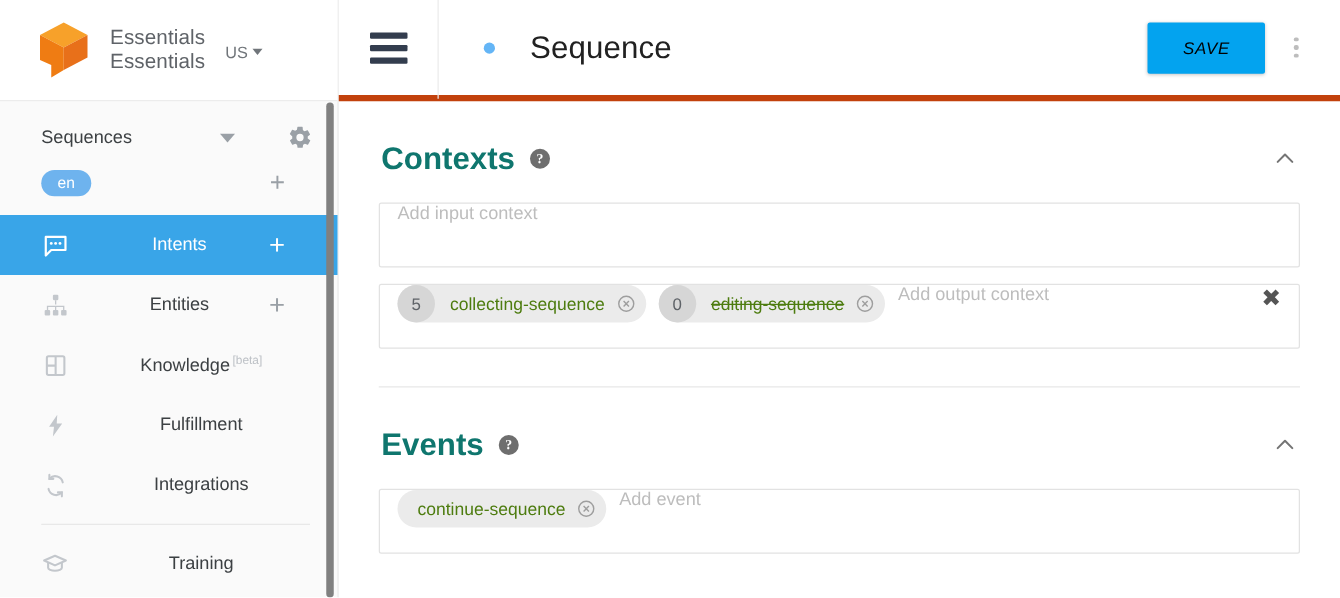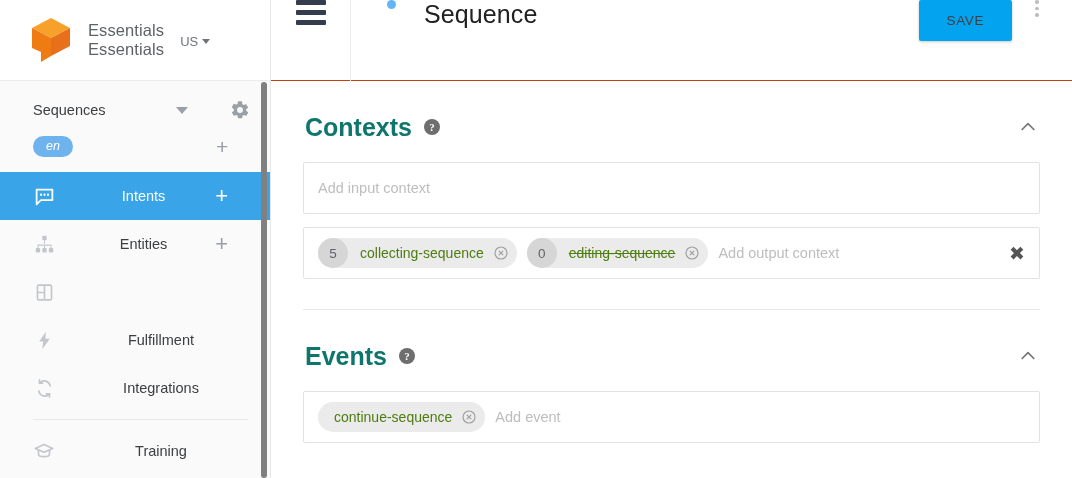--- a/index.html
+++ b/index.html
@@ -59,21 +59,20 @@
     border-left: 6px solid transparent;
     border-right: 6px solid transparent;
     border-top: 7px solid #9aa0a6;
     margin-right: 22px;
   }
   .gear-icon { width: 20px; height: 20px; color: #9aa0a6; }
 
   .lang-row {
     height: 36px; display: flex; align-items: center;
     padding: 0 20px 0 33px;
-    font-style: italic;
   }
   .lang-chip {
     background: #6eb3ee;
     color: #fff;
     font-size: 12.5px;
     border-radius: 11px;
     padding: 3px 13px 4px;
     line-height: 14px;
   }
   .lang-plus {
@@ -110,47 +109,48 @@
 
   .sb-scroll {
     position: absolute; top: 82px; right: 3px;
     width: 6px; height: 396px;
     background: #808080; border-radius: 3px;
   }
 
   
   .main { flex: 1; height: 478px; position: relative; background: #fff; }
   .topbar {
-    height: 81px; display: flex; align-items: flex-start;
-    border-bottom: 1px solid #c2410c;
+    height: 81px; display: flex; align-items: center;
+    border-bottom: 5px solid #c2410c;
     padding-right: 18px;
   }
   .hamburger {
     width: 46px; margin-left: 17px; margin-right: 16px;
     display: flex; flex-direction: column; gap: 5px;
     align-items: center; cursor: pointer;
   }
   .hamburger i { display: block; width: 30px; height: 5px; background: #333d4e; border-radius: 1px; }
   .topbar-div { width: 1px; height: 81px; background: #ececec; margin-right: 36px; }
   .dirty-dot {
     width: 9px; height: 9px; border-radius: 50%;
     background: #64b5f6; margin-right: 28px; flex: 0 0 9px;
   }
   .page-title {
     font-size: 25px; color: #212121; font-weight: 400;
     letter-spacing: .1px; flex: 1;
   }
   .save-btn {
-    background: #03a3ef; color: #404040;
+    background: #03a3ef; color: #000000;
     font-size: 13.5px; letter-spacing: .6px;
     border: none; border-radius: 2px;
     padding: 13px 28px;
     box-shadow: 0 1px 3px rgba(0,0,0,.22);
     cursor: pointer;
     font-family: "Liberation Sans", sans-serif;
+    font-style: italic;
   }
   .kebab {
     width: 34px; display: flex; flex-direction: column;
     align-items: center; gap: 3px; margin-left: 8px; cursor: pointer;
   }
   .kebab i { width: 3.5px; height: 3.5px; border-radius: 50%; background: #bdbdbd; display: block; }
 
   .content { padding: 0 32px 0 32px; position: relative; height: 397px; overflow: hidden; }
   .section { padding-top: 24px; }
   .sec-head {
@@ -163,21 +163,21 @@
     background: #6e6e6e; color: #fff;
     font-size: 11px; font-weight: bold;
     display: flex; align-items: center; justify-content: center;
     margin-left: 12px; cursor: pointer;
     font-family: "Liberation Serif", serif;
   }
   .chev-up { margin-left: auto; color: #757575; width: 20px; height: 20px; cursor: pointer; }
 
   .field-box {
     border: 1px solid #e2e2e2; border-radius: 2px;
-    min-height: 48px; display: flex; align-items: center;
+    min-height: 48px; display: flex; 
     padding: 0 14px; background: #fff; margin-top: 13px;
   }
   .field-box.tall { min-height: 52px; }
   .placeholder { color: #bdbdbd; font-size: 14.5px; }
 
   .chip {
     display: inline-flex; align-items: center;
     background: #ebebeb; border-radius: 16px;
     height: 30px; margin-right: 10px; padding-right: 8px;
     flex: 0 0 auto;
@@ -272,20 +272,21 @@
         <span class="nav-plus">+</span>
       </div>
 
       <div class="nav-item">
         <span class="nav-ico">
           <svg viewBox="0 0 24 24" width="21" height="21" fill="none" stroke="currentColor" stroke-width="1.9">
             <rect x="4" y="3.5" width="16" height="17" rx="1.5"></rect>
             <path d="M12 3.5v17M4 12h8"></path>
           </svg>
         </span>
+        <span class="nav-label"><span>Knowledge</span><span class="nav-beta">[beta]</span></span>
       </div>
 
       <div class="nav-item">
         <span class="nav-ico">
           <svg viewBox="0 0 24 24" width="21" height="21" fill="currentColor">
             <path d="M13.5 2L6 13h4.5l-1 9L18 10h-5z"></path>
           </svg>
         </span>
         <span class="nav-label">Fulfillment</span>
       </div>

